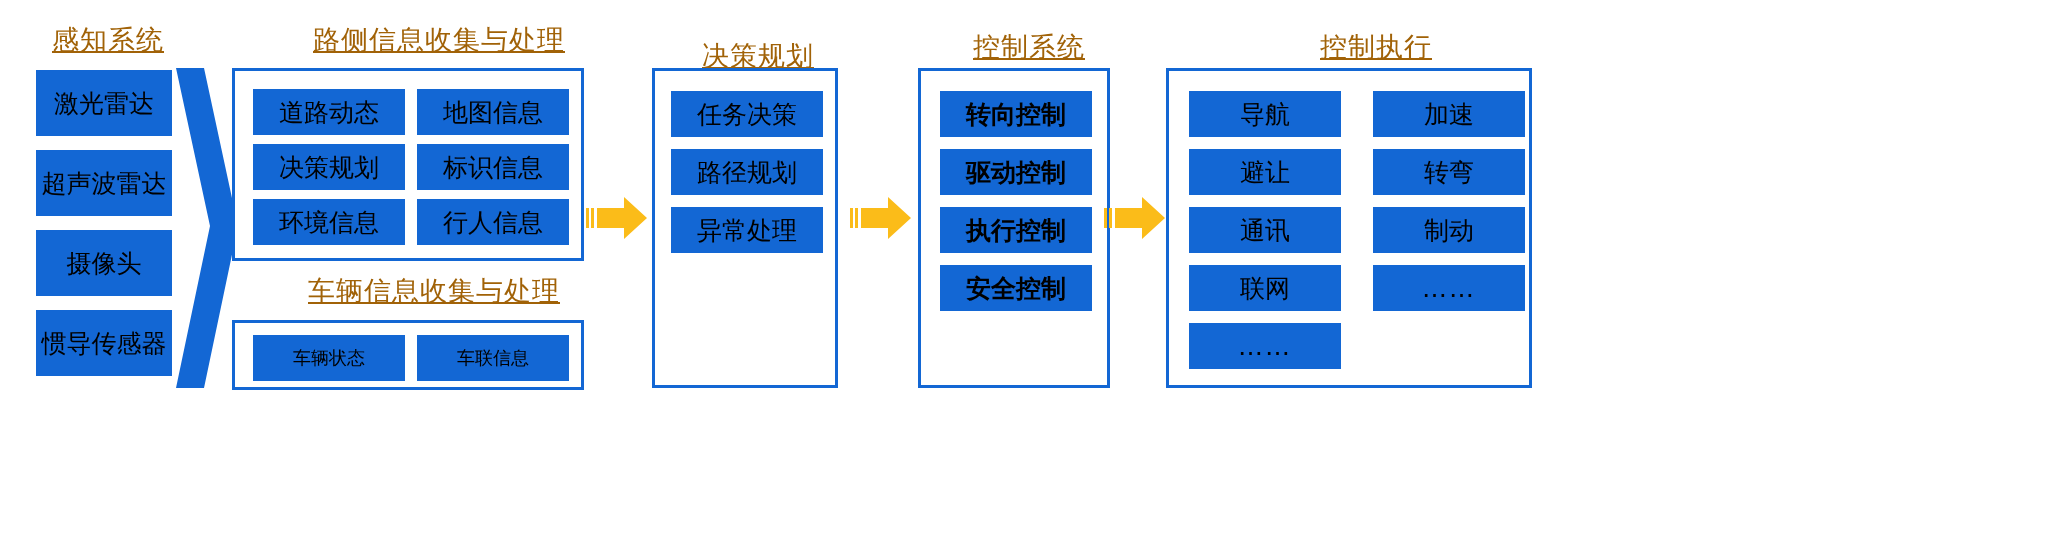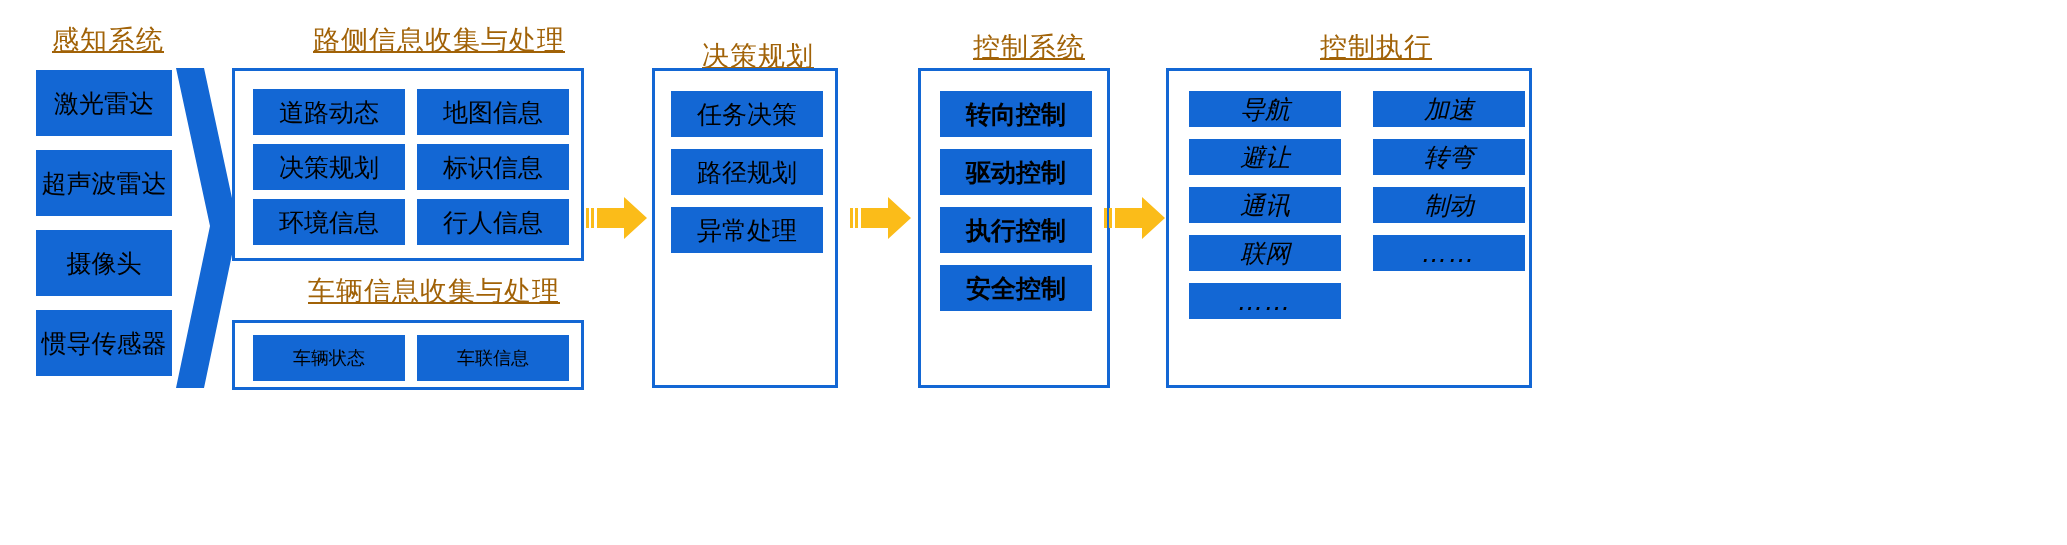--- a/index.html
+++ b/index.html
@@ -149,21 +149,21 @@
   }
   #box-exec .cols {
     position: absolute;
     left: 20px;
     top: 20px;
     display: flex;
     gap: 32px;
   }
   #box-exec .subcol { display: flex; flex-direction: column; }
   #box-exec .chip {
-    width: 152px; height: 36px; margin-bottom: 12px; font-size: 25px; font-style: italic;
+    width: 152px; height: 46px; margin-bottom: 12px; font-size: 25px;
   }
 
   
   .flow-arrow {
     position: absolute;
     width: 62px;
     height: 46px;
   }
 </style>
 </head>

